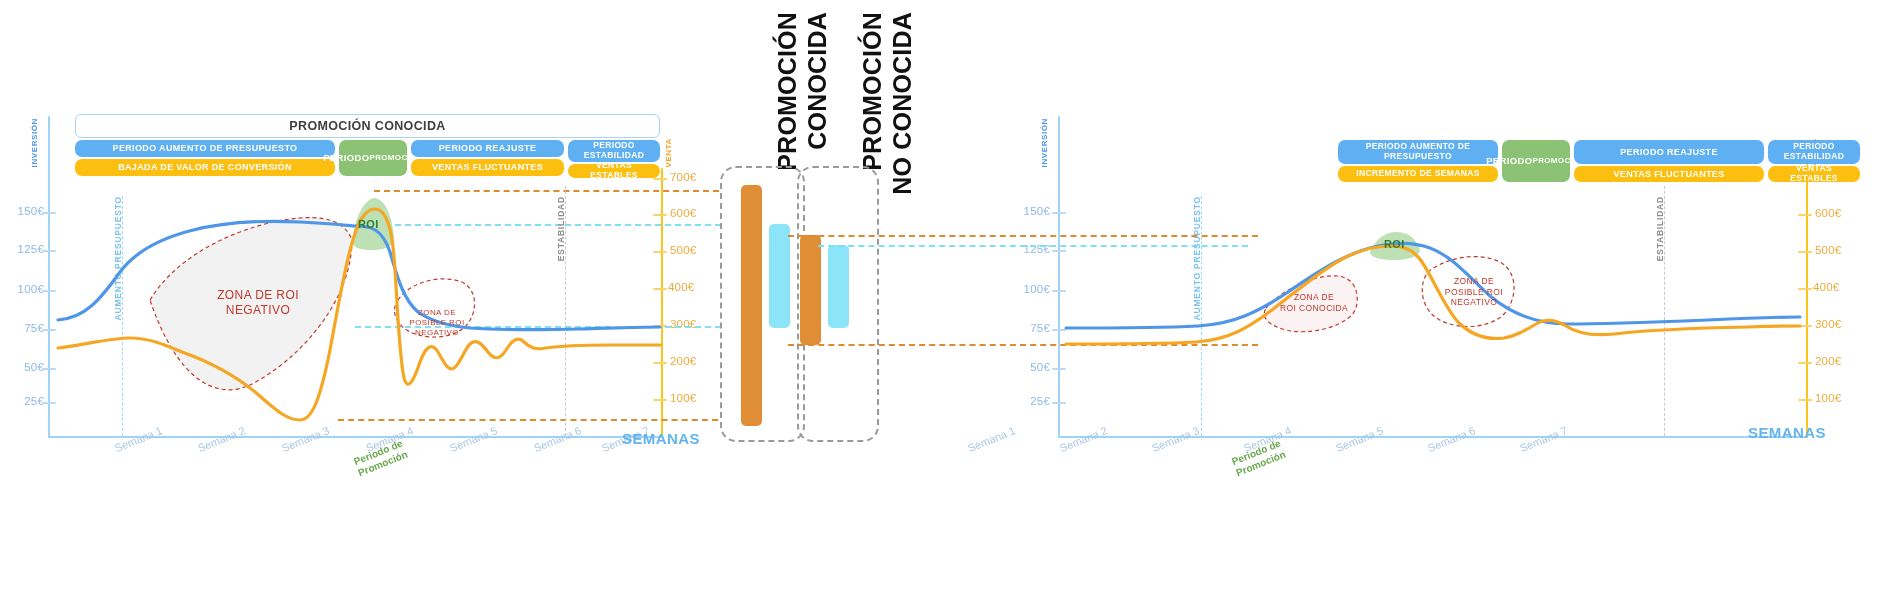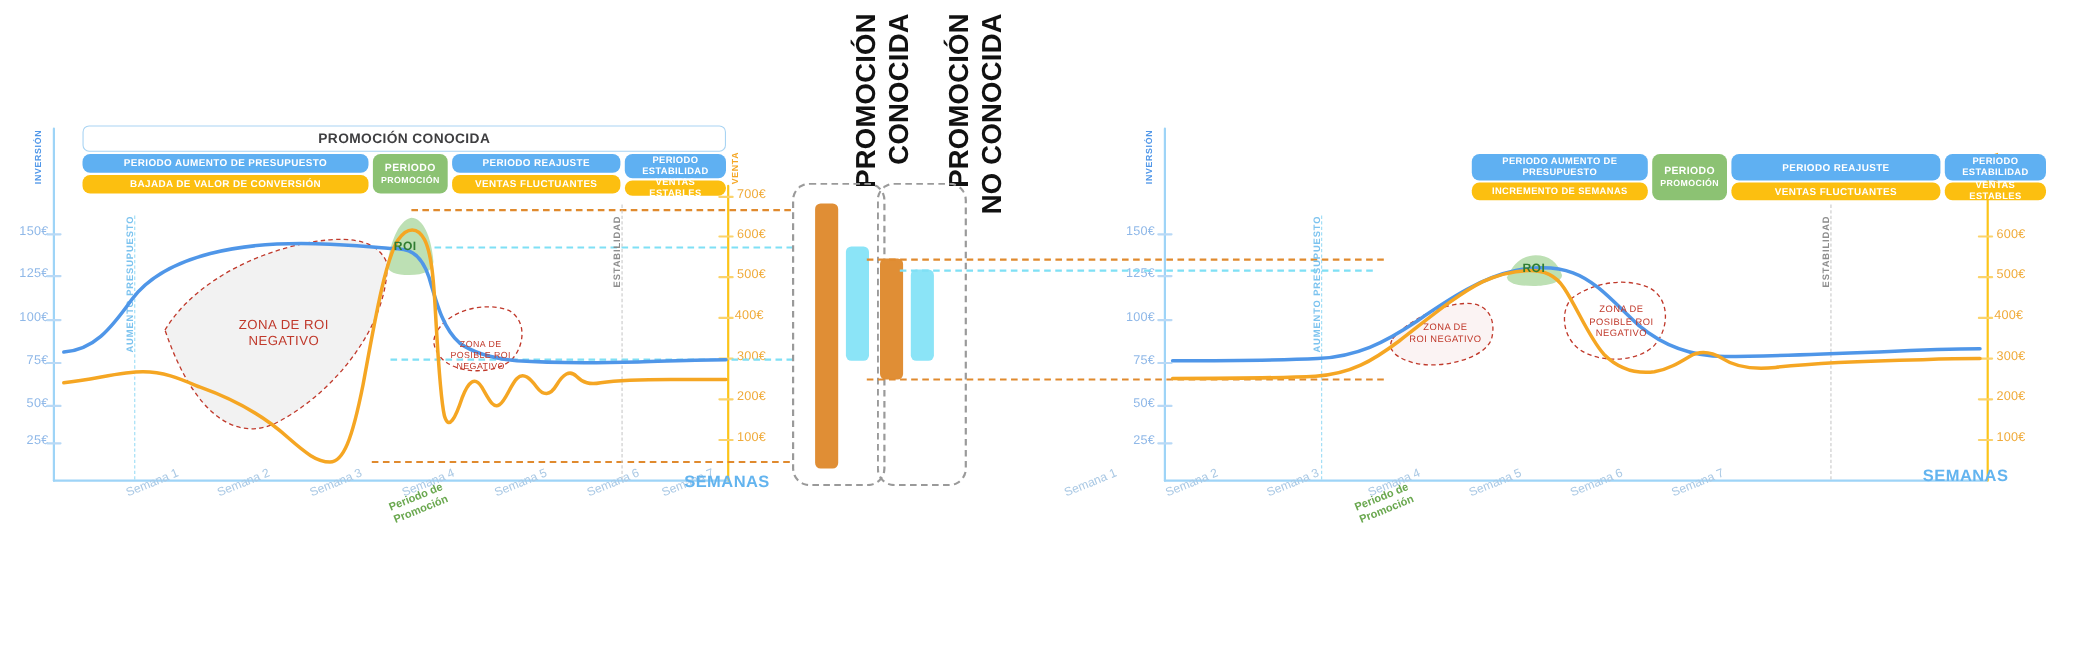--- a/index.html
+++ b/index.html
@@ -48,21 +48,21 @@
     color:#3e3e40; font-size:12.5px; font-weight:600; letter-spacing:.35px;
   }
   .band {
     position:absolute; border-radius:7px;
     display:flex; align-items:center; justify-content:center; text-align:center;
     color:#fff; font-size:9px; font-weight:700; letter-spacing:.35px;
     line-height:1.15; padding:0 4px;
   }
   .band.blue  { background:#5fb0f2; }
   .band.amber { background:#fcbf10; }
-  .band.green { background:#8cc273; flex-direction:column; }
+  .band.green { background:#8cc273; flex-direction:row; }
   .band.green .b1 { font-size:9.5px; font-weight:700; }
   .band.green .b2 { font-size:8px; font-weight:700; }
 
   
   .hdash { position:absolute; height:0; border-top:2.5px dashed; }
   .hdash.cyan   { border-color:#7fe0f5; }
   .hdash.orange { border-color:#e08a2e; }
   .vdash { position:absolute; width:0; border-left:1.5px dashed; }
   .vdash.cyan { border-color:#9bdcf5; }
   .vdash.grey { border-color:#c9c9c9; }
@@ -343,21 +343,21 @@
                C 356,246 366,250 374,262 C 386,280 396,306 410,322
                C 424,336 440,340 456,338 C 468,336 478,330 488,324
                C 498,318 508,320 518,326 C 530,334 546,336 566,334
                C 600,330 650,328 700,327 C 730,326 746,326 752,326" fill="none" stroke="#f5a623" stroke-width="3.2" stroke-linecap="round"></path>
     </svg>
 
     <div class="roi-pill" style="left:336px; top:238px;">ROI</div>
 
     <div class="roizone" style="left:226px; top:292px; width:80px; font-size:8.5px;">
       <div>ZONA DE</div>
-      <div>ROI NEGATIVO</div>
+      <div>ROI CONOCIDA</div>
     </div>
 
     <div class="roizone" style="left:388px; top:276px; width:76px; font-size:8.5px;">
       <div>ZONA DE</div>
       <div>POSIBLE ROI</div>
       <div>NEGATIVO</div>
     </div>
 
     <div class="week" style="left:-82px; top:443px;">Semana 1</div>
     <div class="week" style="left:10px;  top:443px;">Semana 2</div>

